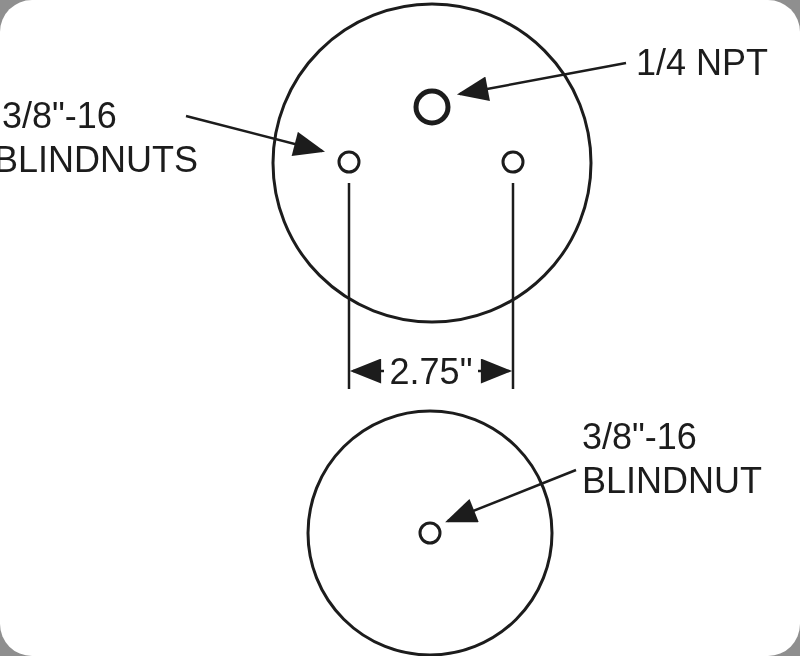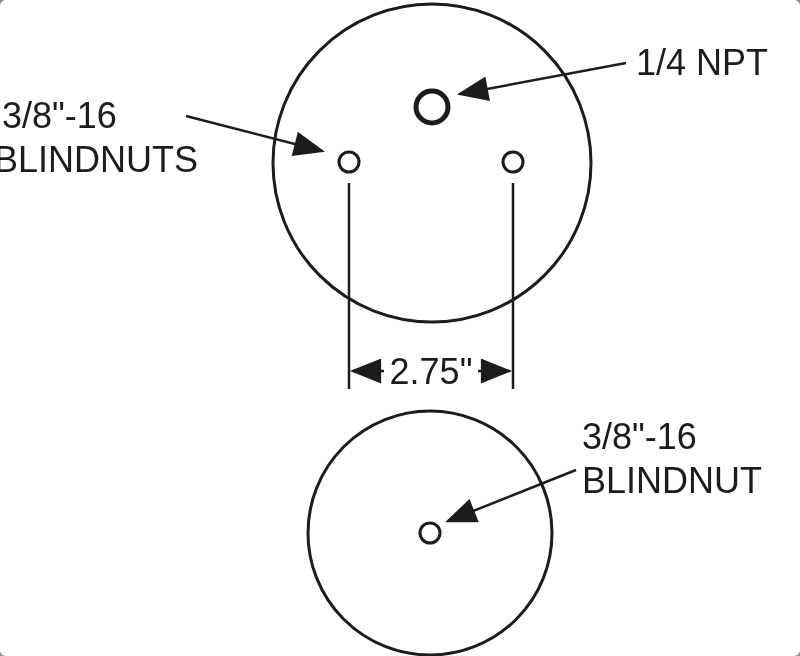--- a/index.html
+++ b/index.html
@@ -9,21 +9,21 @@
     height: 656px;
     overflow: hidden;
     background: #8f8f8f;
     font-family: "Liberation Sans", sans-serif;
   }
   .stage {
     position: relative;
     width: 800px;
     height: 656px;
     background: #ffffff;
-    border-radius: 6px;
+    border-radius: 32px;
     overflow: hidden;
     text-decoration: underline;
   }
   svg {
     display: block;
   }
   text {
     font-family: "Liberation Sans", sans-serif;
     font-size: 36px;
     fill: #1c1c1c;

